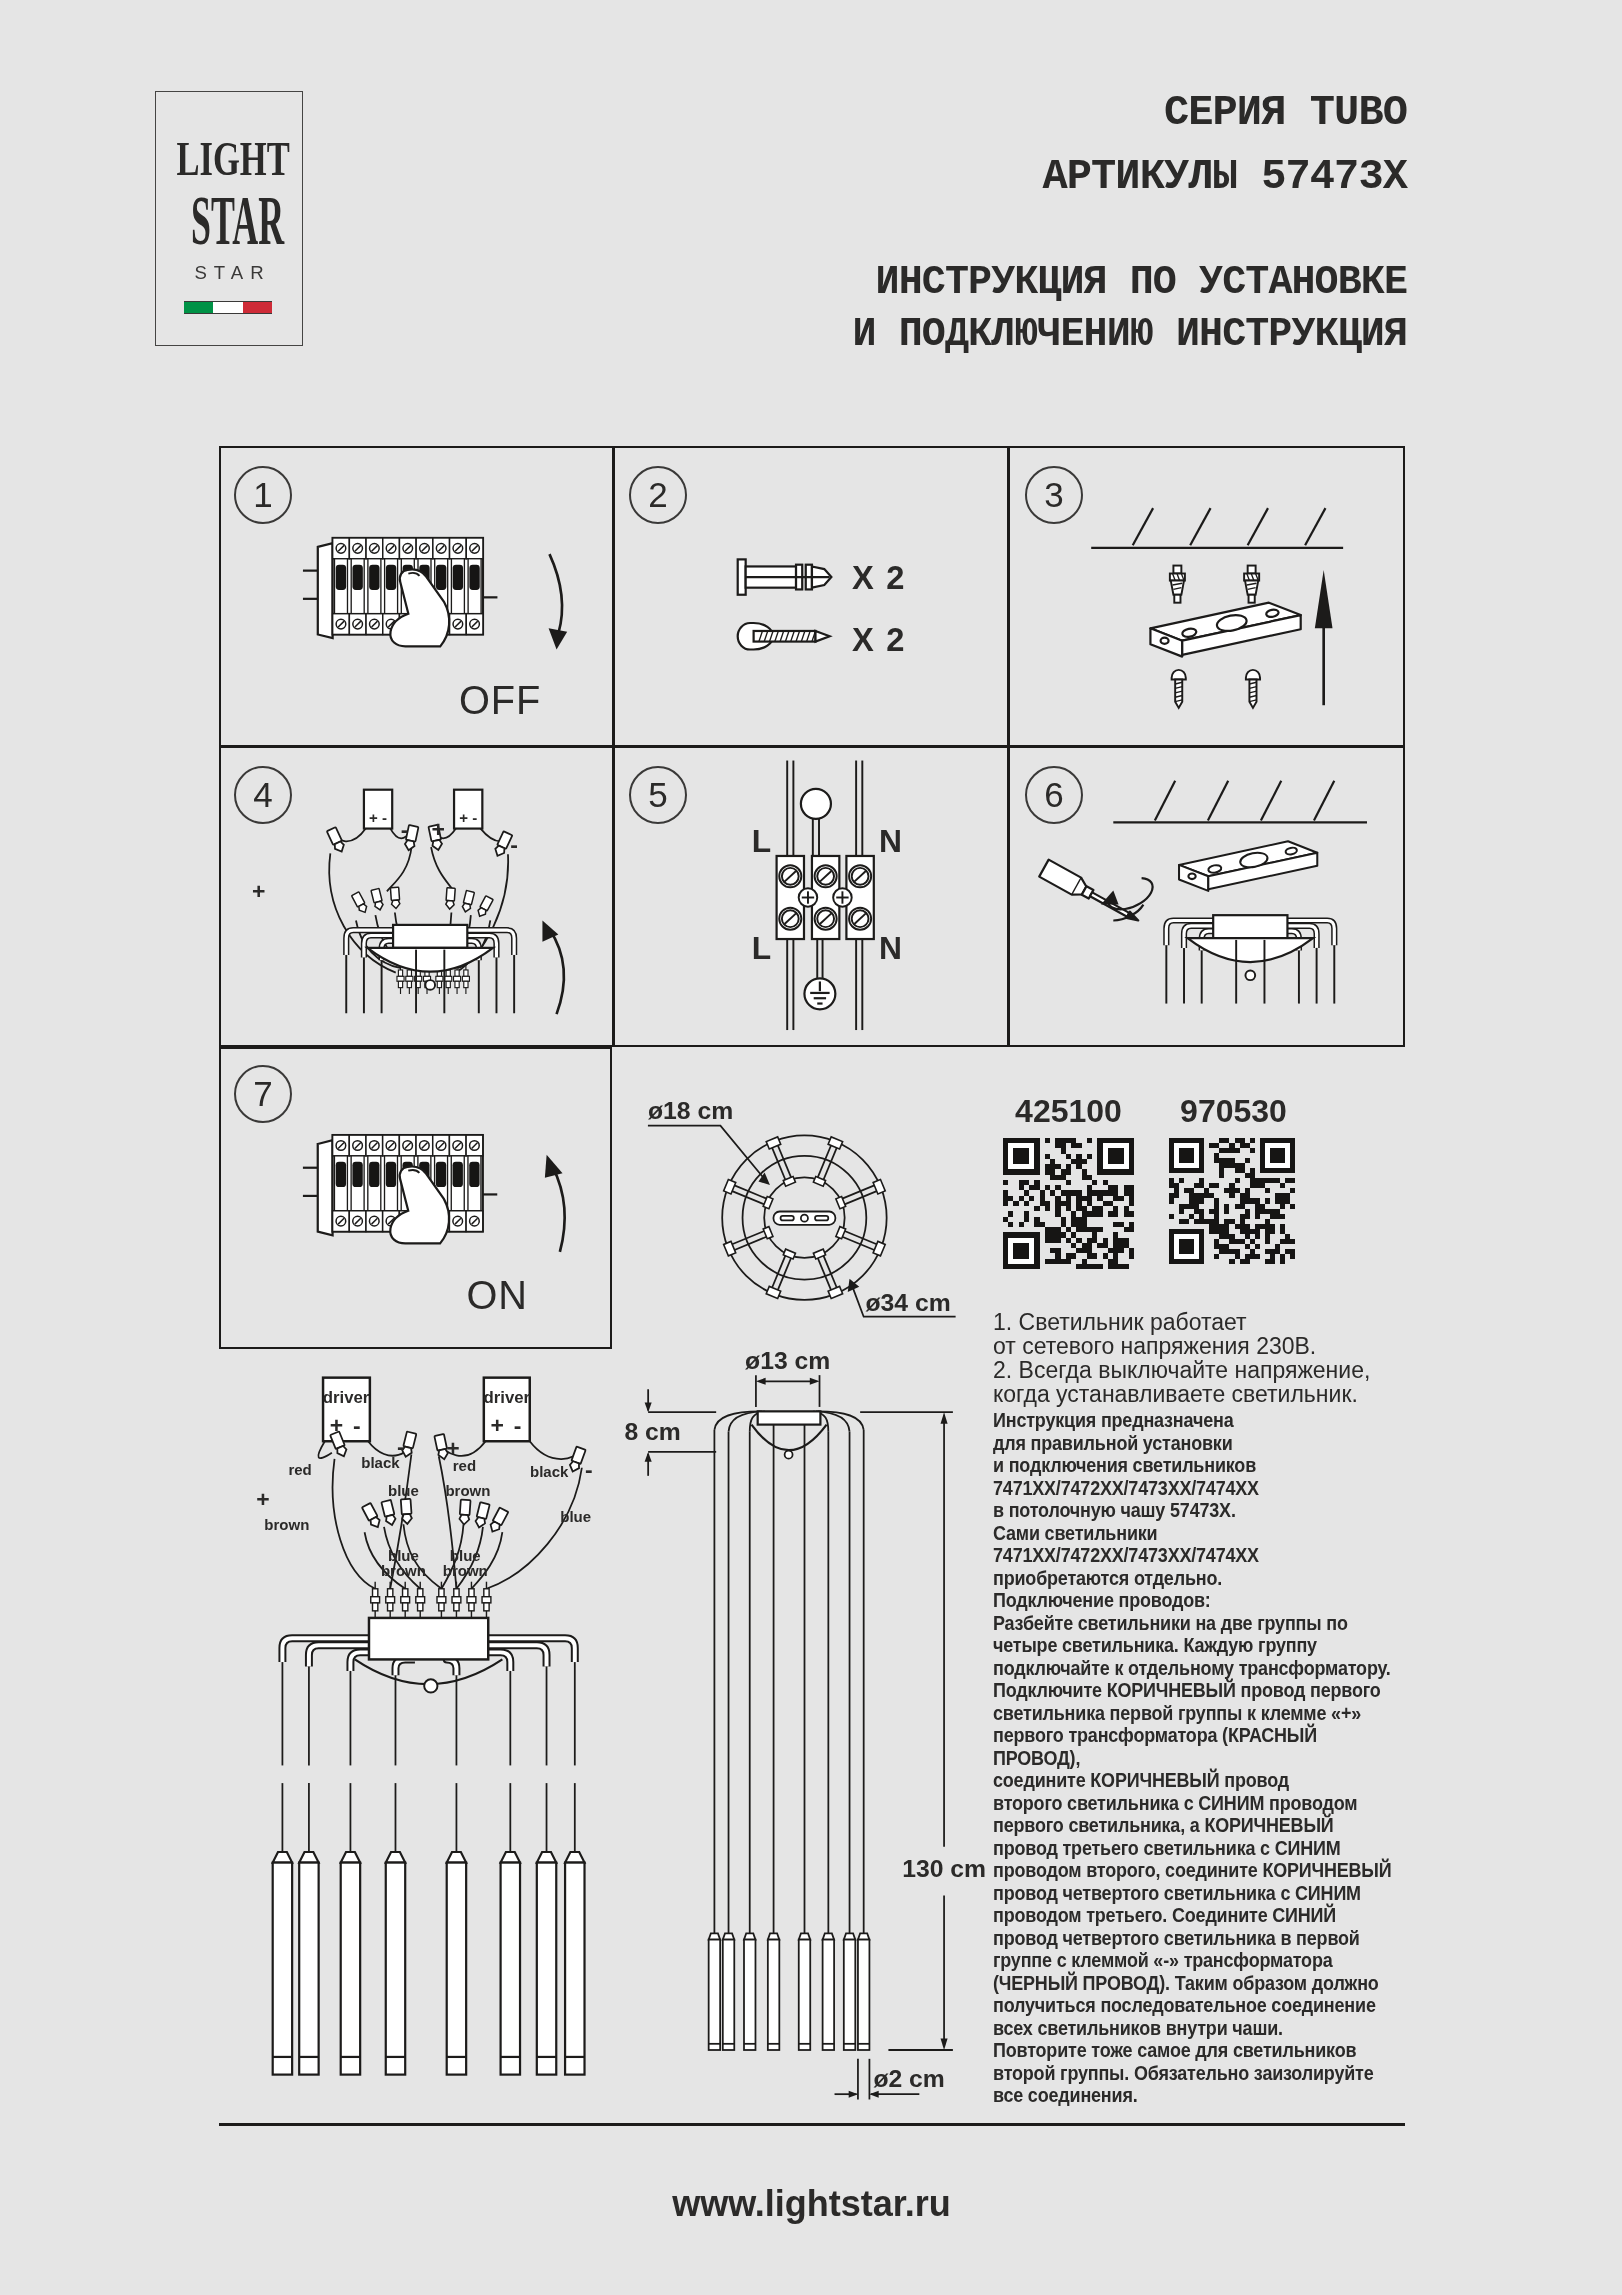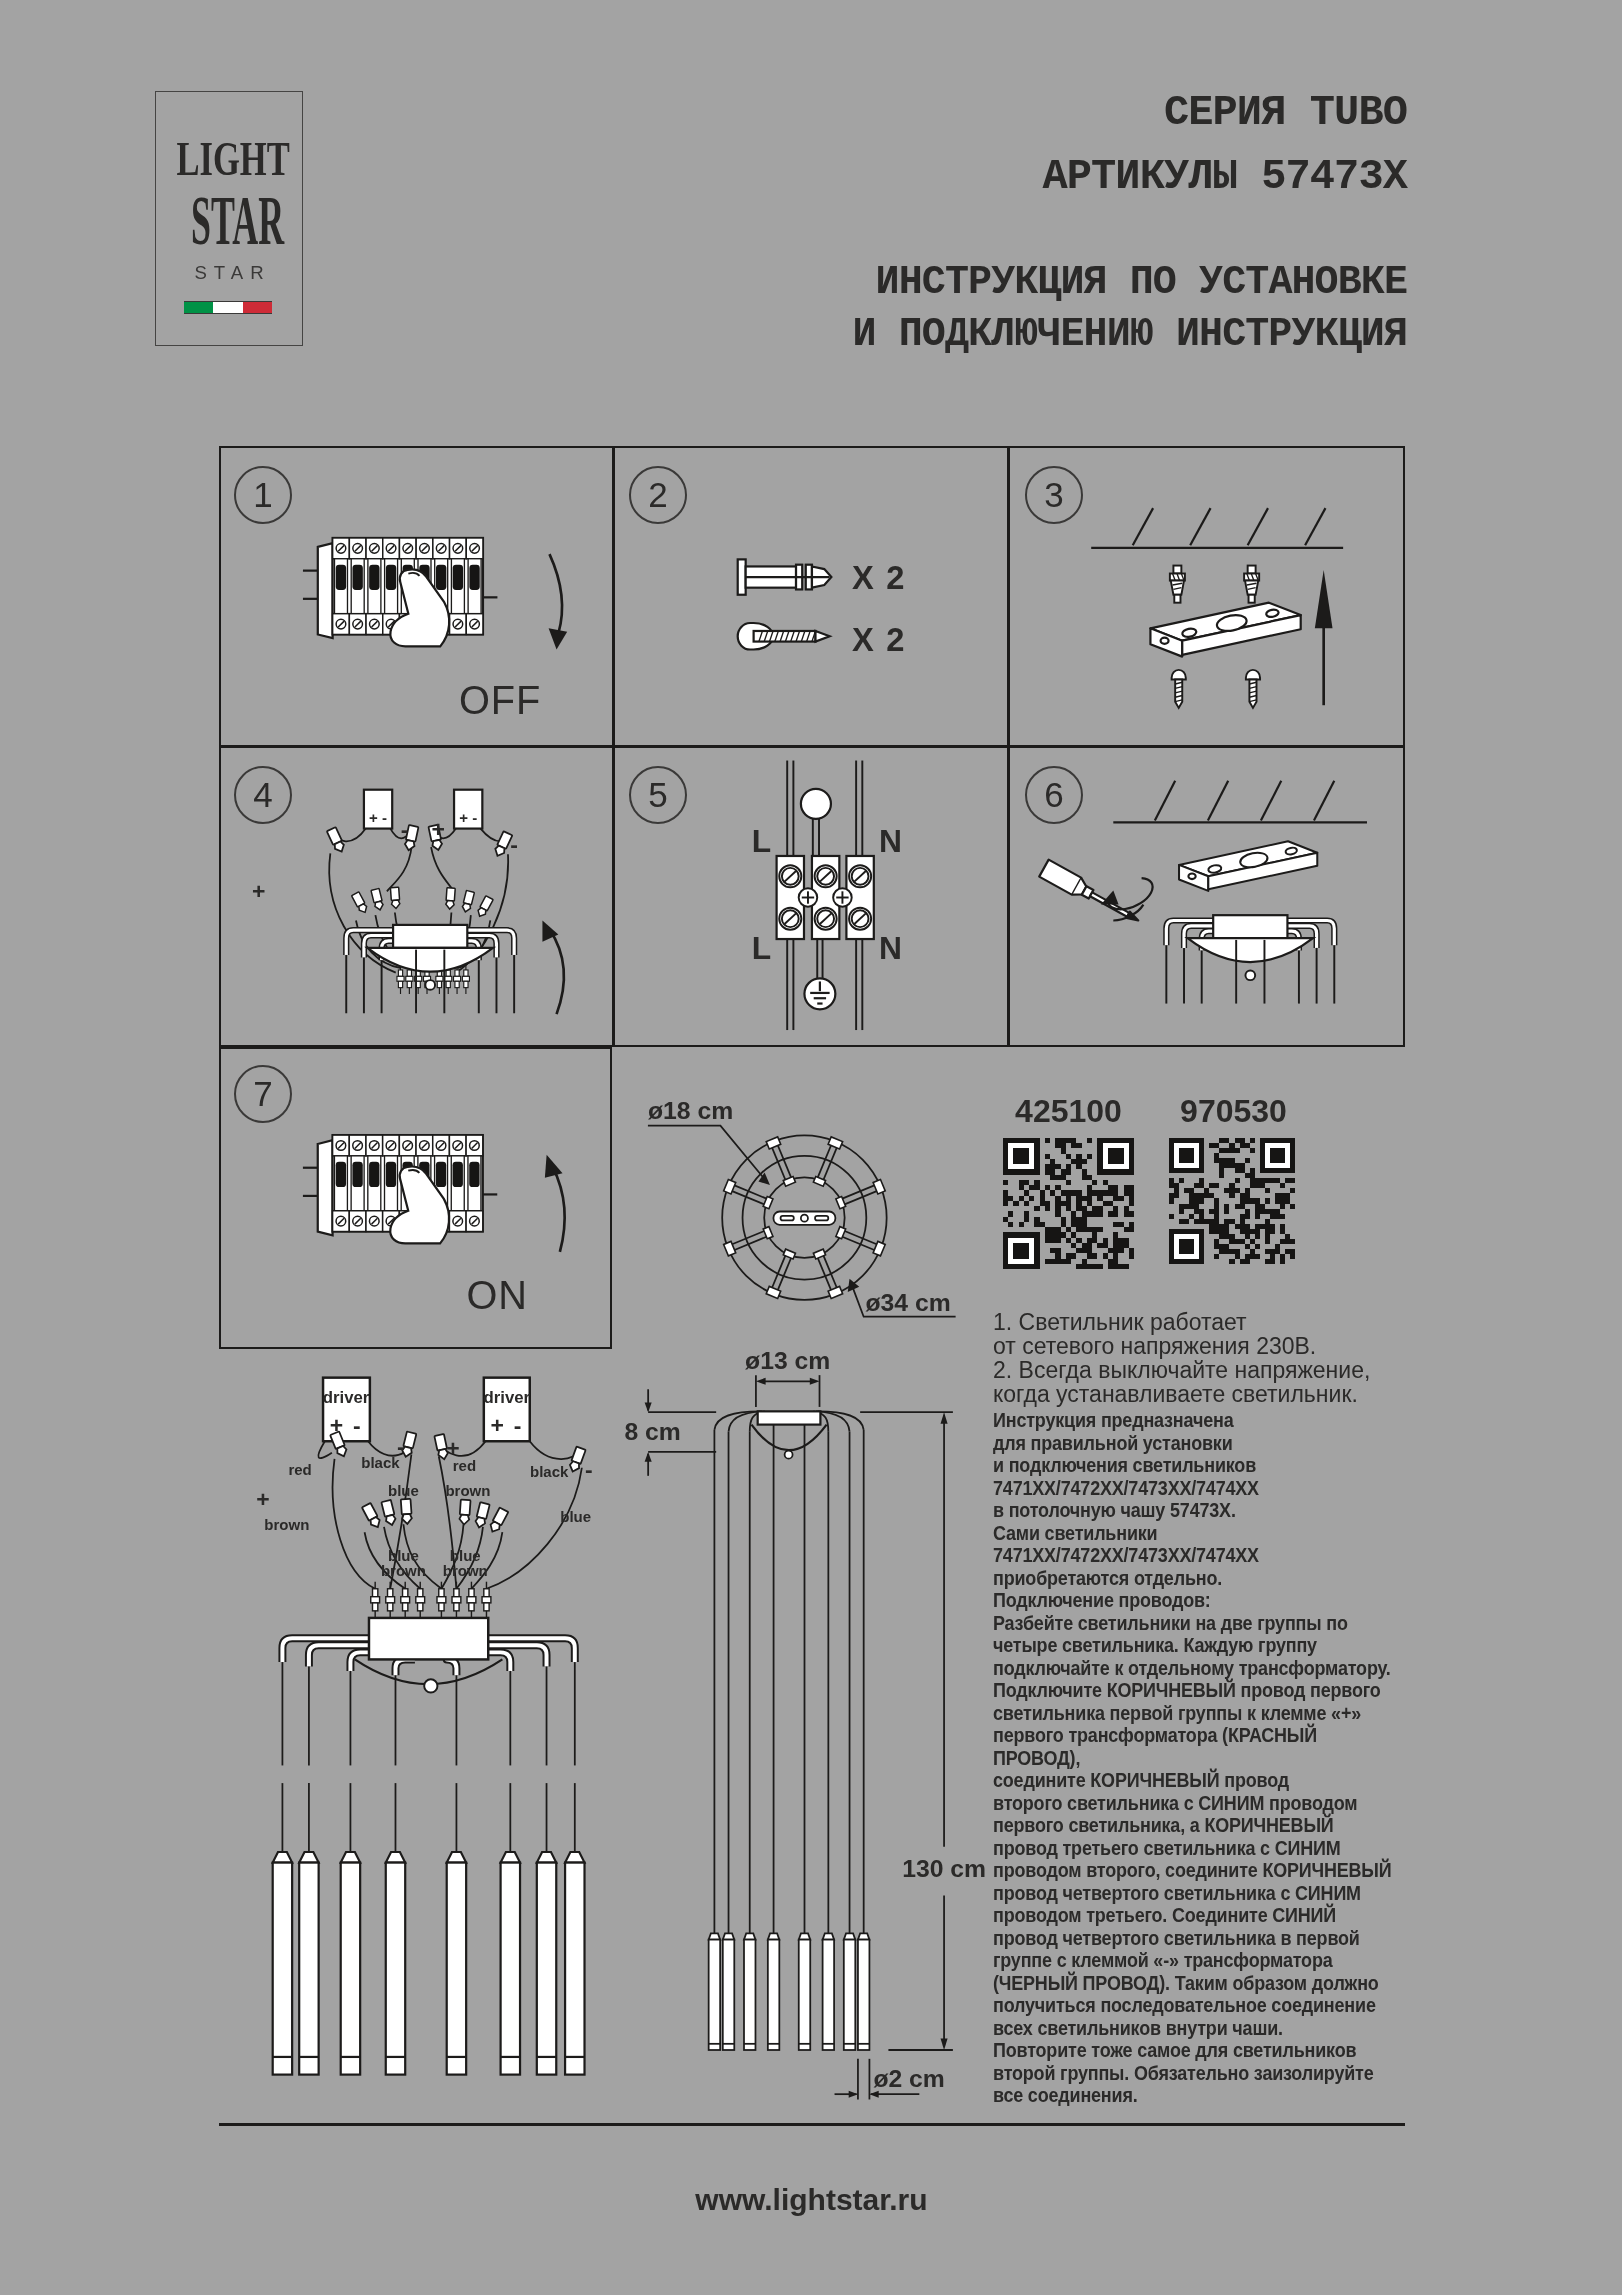--- a/index.html
+++ b/index.html
@@ -1,16 +1,16 @@
 <!DOCTYPE html>
 <html style="font-size:14px"><head>
 <meta charset="utf-8">
 <style>
   html,body{margin:0;padding:0;background:#fff;}
-  .page{position:relative;width:1623px;height:2295px;background:#a3a3a3;overflow:hidden;
+  .page{position:relative;width:1623px;height:2295px;background:#e5e5e5;overflow:hidden;
         font-family:"Liberation Sans",sans-serif;color:#2b2a29;}
   .abs{position:absolute;}
   
   .logo-box{left:155px;top:91px;width:148px;height:255px;border:1.8px solid #454443;box-sizing:border-box;}
   .logo-light{left:0;top:39px;width:100%;text-align:center;font-family:"Liberation Serif",serif;
       font-weight:700;font-size:48px;transform:scaleX(.72);transform-origin:center;}
   .logo-star{left:0;top:90px;width:100%;text-align:center;font-family:"Liberation Serif",serif;
       font-weight:700;font-size:69px;transform:scaleX(.52);transform-origin:center;}
   .logo-group{left:0;top:170px;width:100%;text-align:center;font-size:18.6px;letter-spacing:7px;
       text-indent:7px;font-weight:400;color:#3a3938;}
@@ -40,21 +40,21 @@
   .t-wire{font-size:17px;font-weight:700;text-anchor:middle;}
   .t-drv{font-size:19px;font-weight:700;text-anchor:middle;}
   .t-drvpm{font-size:26px;font-weight:700;text-anchor:middle;letter-spacing:2px;}
   
   .article{width:133px;text-align:center;font-size:32px;font-weight:600;}
   .qr{width:131px;height:131px;}
   .notes{left:993px;top:1286px;width:424px;font-size:23px;line-height:24px;white-space:pre-line;margin-top:24px;}
   .instructions{left:993px;top:1409px;width:482px;font-size:21px;line-height:22.5px;font-weight:700;
       letter-spacing:-0.2px;white-space:pre-line;transform:scaleX(.855);transform-origin:left top;}
   .bottom-rule{left:219px;top:2123px;width:1186px;height:2.7px;background:#1c1b1a;}
-  .footer{left:0;top:2183px;width:1623px;text-align:center;font-size:30px;font-weight:700;}
+  .footer{left:0;top:2183px;width:1623px;text-align:center;font-size:36px;font-weight:700;}
 </style>
 </head>
 <body>
 
 <div class="page">
 
   <svg width="0" height="0" style="position:absolute" aria-hidden="true">
     <defs>
       <g id="g-bkmod" stroke="#1c1b1a" stroke-width="2" fill="none">
         <rect x="0" y="0" width="22.5" height="28" fill="#fff"></rect>

